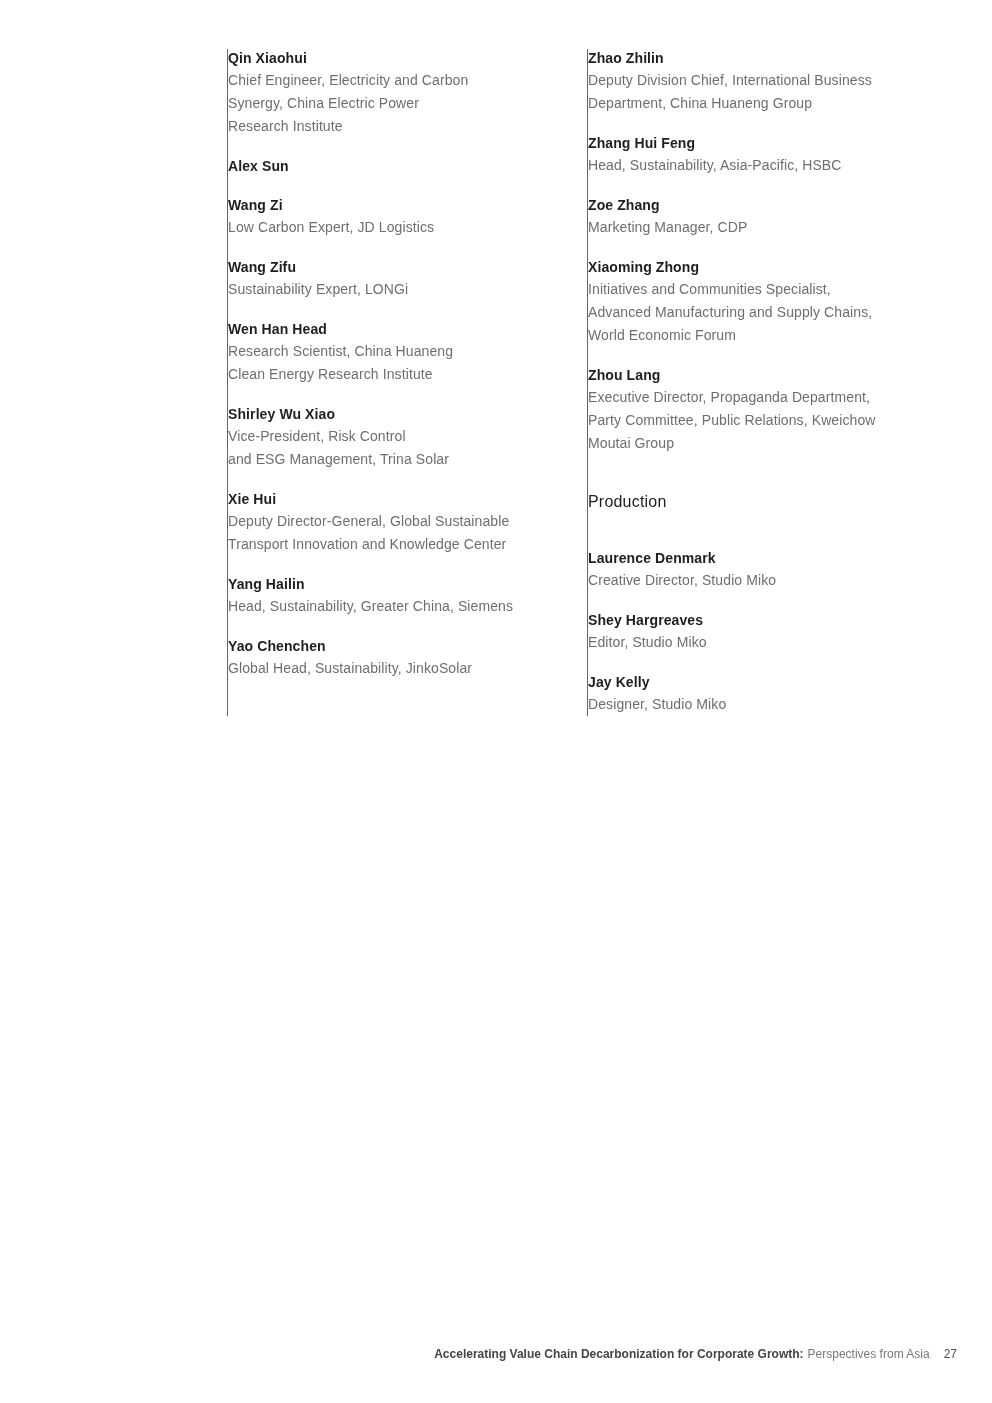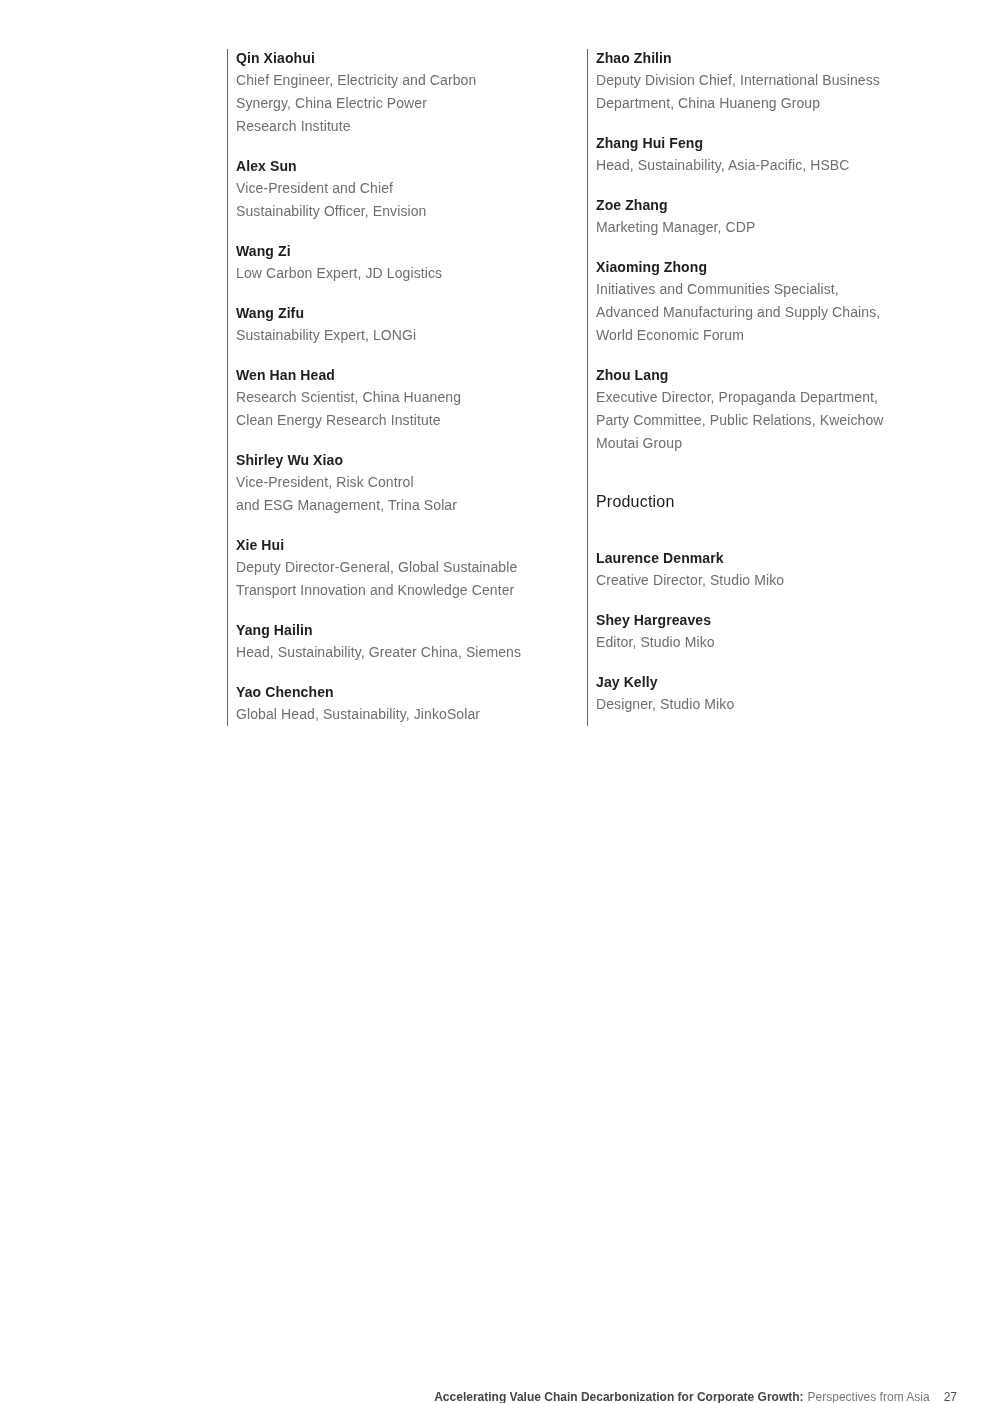--- a/index.html
+++ b/index.html
@@ -24,21 +24,21 @@
     overflow: hidden;
   }
   .columns {
     position: absolute;
     left: 227px; top: 49px;
     display: flex;
     align-items: stretch;
   }
   .column {
     border-left: 1.5px solid var(--rule);
-    padding-left: 8px;
+    padding-left: 0;
   }
   .column-left { width: 360px; }
   .column-right { width: 344px; }
   .entry { margin-bottom: 19.5px; }
   .entry-list .entry:last-child { margin-bottom: 0; }
   .name {
     font-size: 14px;
     line-height: 19.5px;
     font-weight: bold;
     color: var(--name-text);
@@ -54,21 +54,21 @@
   .section-heading {
     font-size: 16px;
     font-weight: 400;
     line-height: 30px;
     color: var(--heading-text);
     margin: 32.5px 0 32px 0;
     letter-spacing: 0.2px;
   }
   .footer {
     position: absolute;
-    top: 1390px;
+    top: 1347px;
     right: 35px;
     font-size: 12px;
     line-height: 14px;
     white-space: nowrap;
   }
   .footer-bold {
     font-weight: bold;
     color: var(--footer-bold);
   }
   .footer-regular {
@@ -91,22 +91,20 @@
       <div class="entry-list">
   <div class="entry">
     <div class="name">Qin Xiaohui</div>
     <div class="role">Chief Engineer, Electricity and Carbon
 Synergy, China Electric Power
 Research Institute</div>
   </div>
 
   <div class="entry">
     <div class="name">Alex Sun</div>
-    <div class="role">Vice-President and Chief
-Sustainability Officer, Envision</div>
   </div>
 
   <div class="entry">
     <div class="name">Wang Zi</div>
     <div class="role">Low Carbon Expert, JD Logistics</div>
   </div>
 
   <div class="entry">
     <div class="name">Wang Zifu</div>
     <div class="role">Sustainability Expert, LONGi</div>

